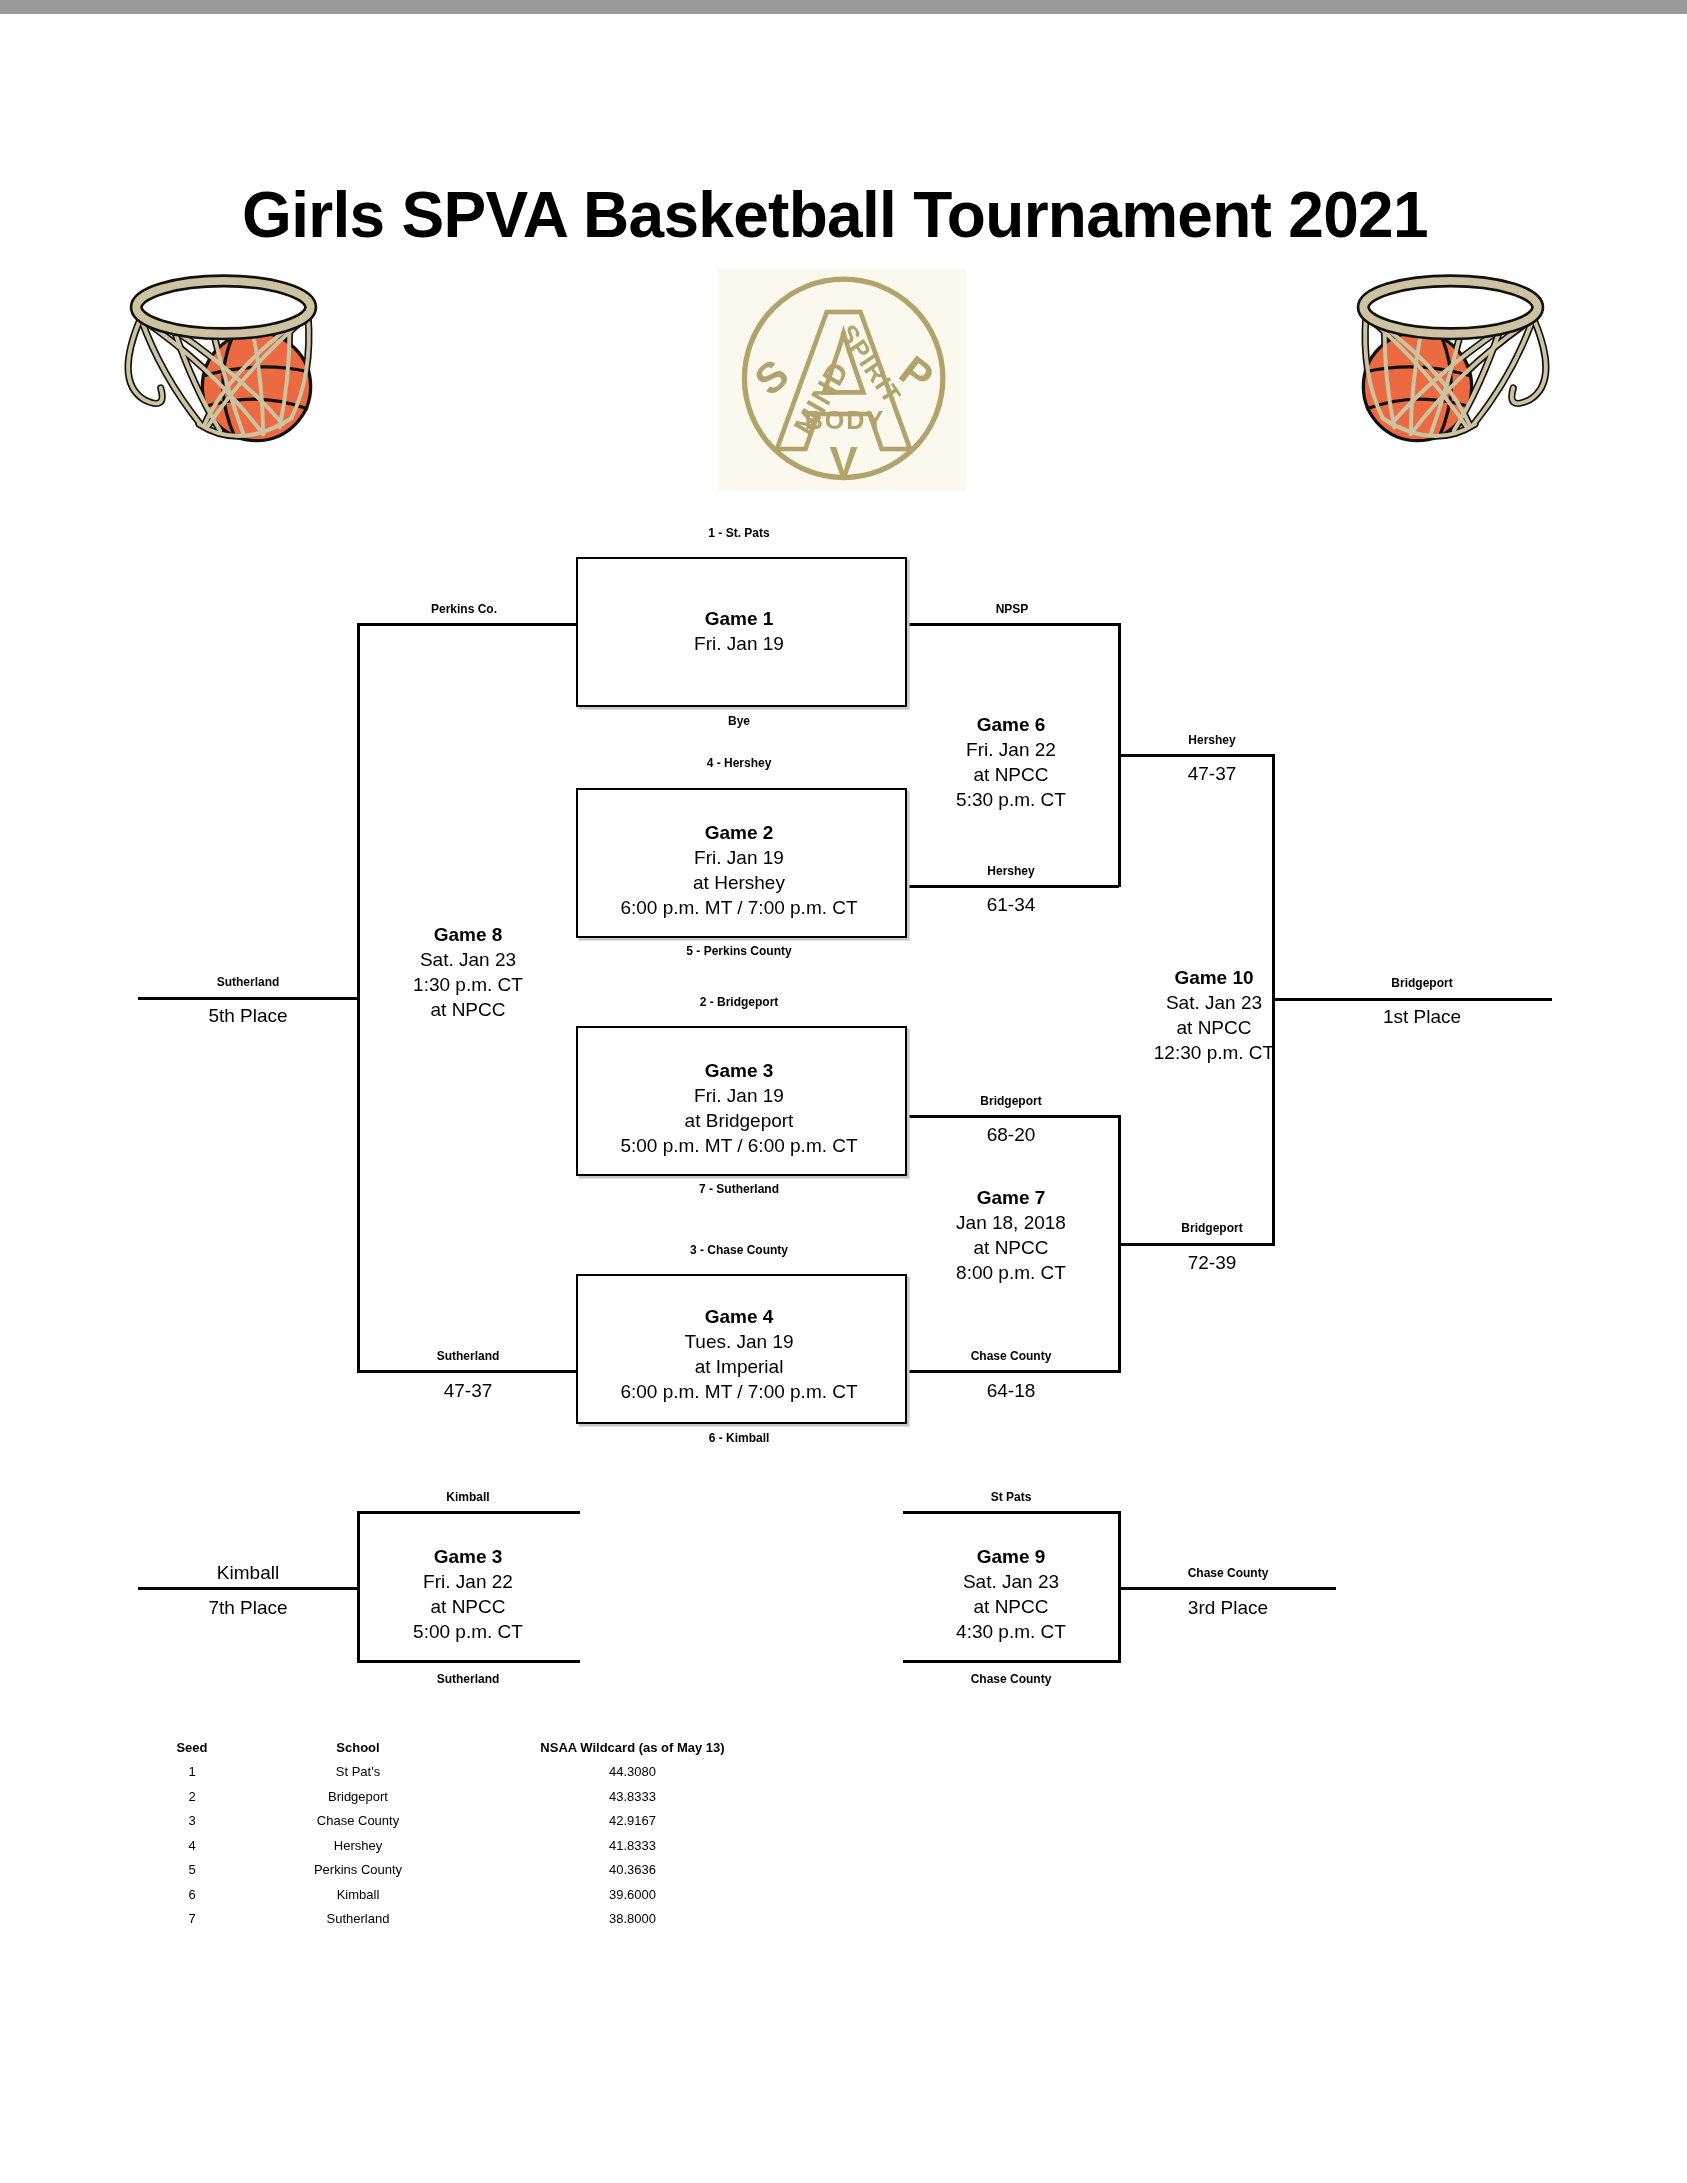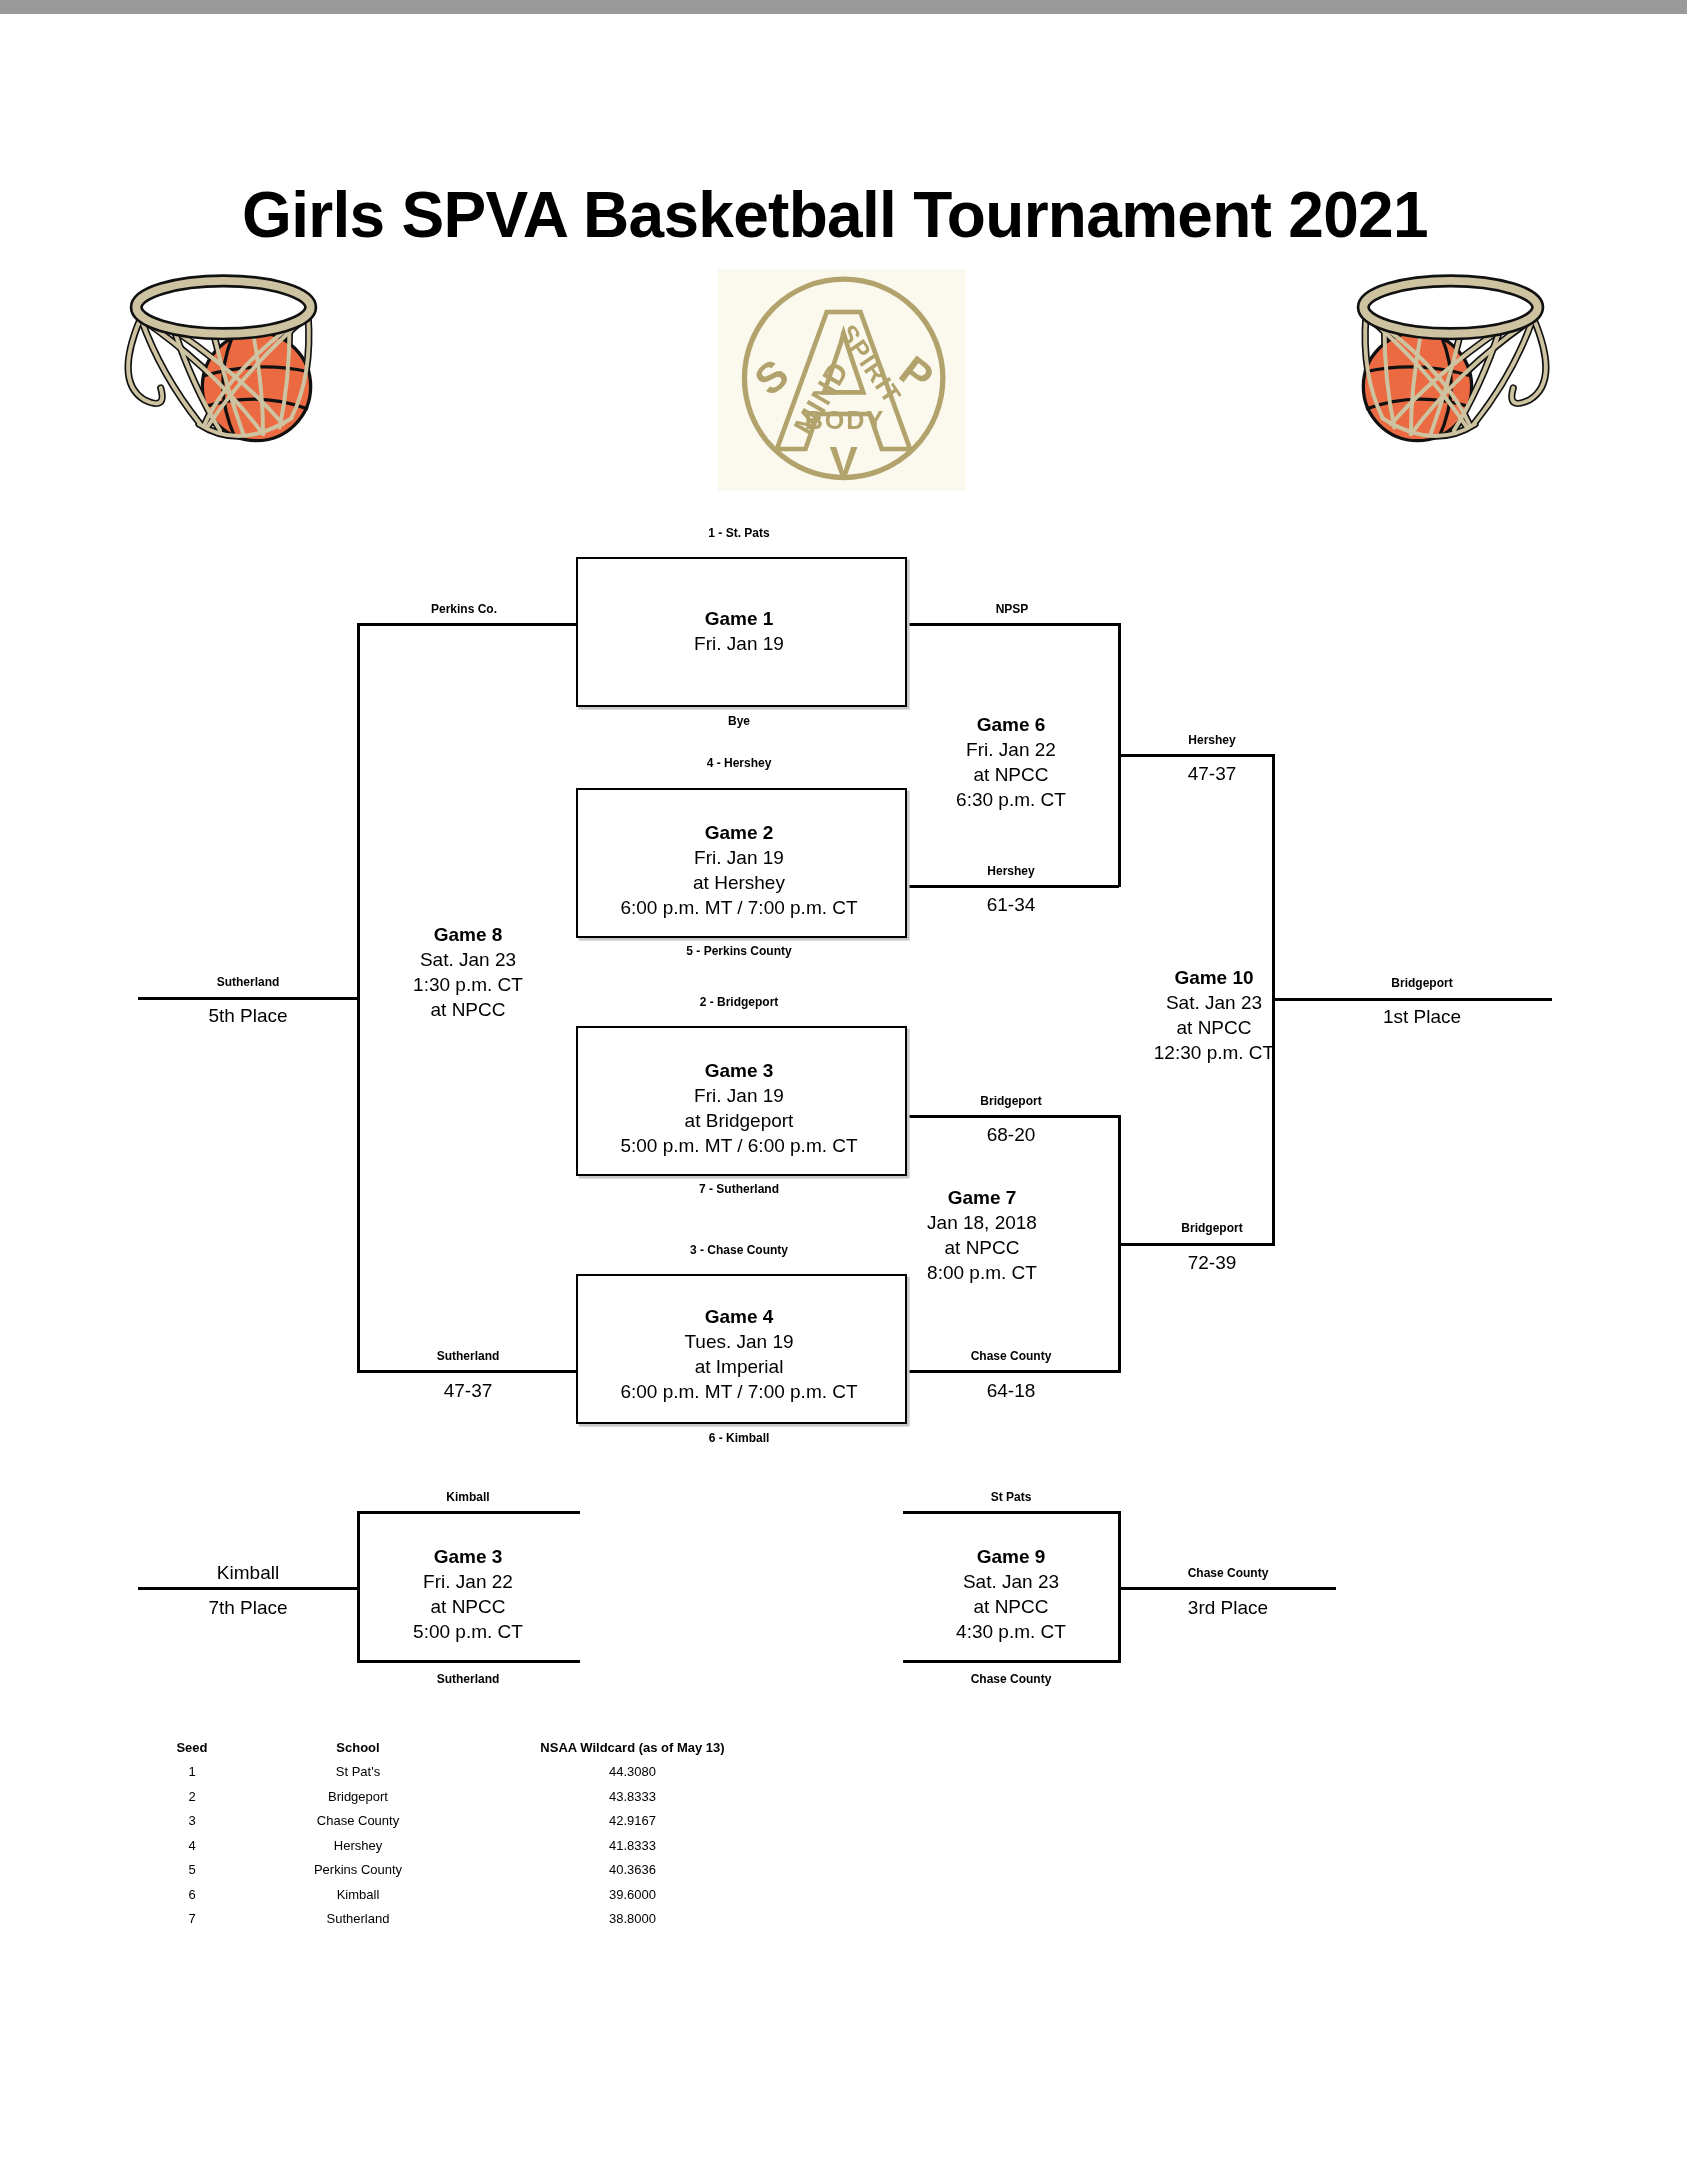--- a/index.html
+++ b/index.html
@@ -219,23 +219,23 @@
   <div class="gb" style="left:468px;top:1530px">
     <div class="g0">Game 3</div>
     <div>Fri. Jan 22</div>
     <div>at NPCC</div>
     <div>5:00 p.m. CT</div>
   </div>
   <div class="gb" style="left:1011px;top:698px">
     <div class="g0">Game 6</div>
     <div>Fri. Jan 22</div>
     <div>at NPCC</div>
-    <div>6:30 p.m. CT</div>
-  </div>
-  <div class="gb" style="left:982px;top:1171px">
+    <div>5:30 p.m. CT</div>
+  </div>
+  <div class="gb" style="left:1011px;top:1171px">
     <div class="g0">Game 7</div>
     <div>Jan 18, 2018</div>
     <div>at NPCC</div>
     <div>8:00 p.m. CT</div>
   </div>
   <div class="gb" style="left:468px;top:908px">
     <div class="g0">Game 8</div>
     <div>Sat. Jan 23</div>
     <div>1:30 p.m. CT</div>
     <div>at NPCC</div>

